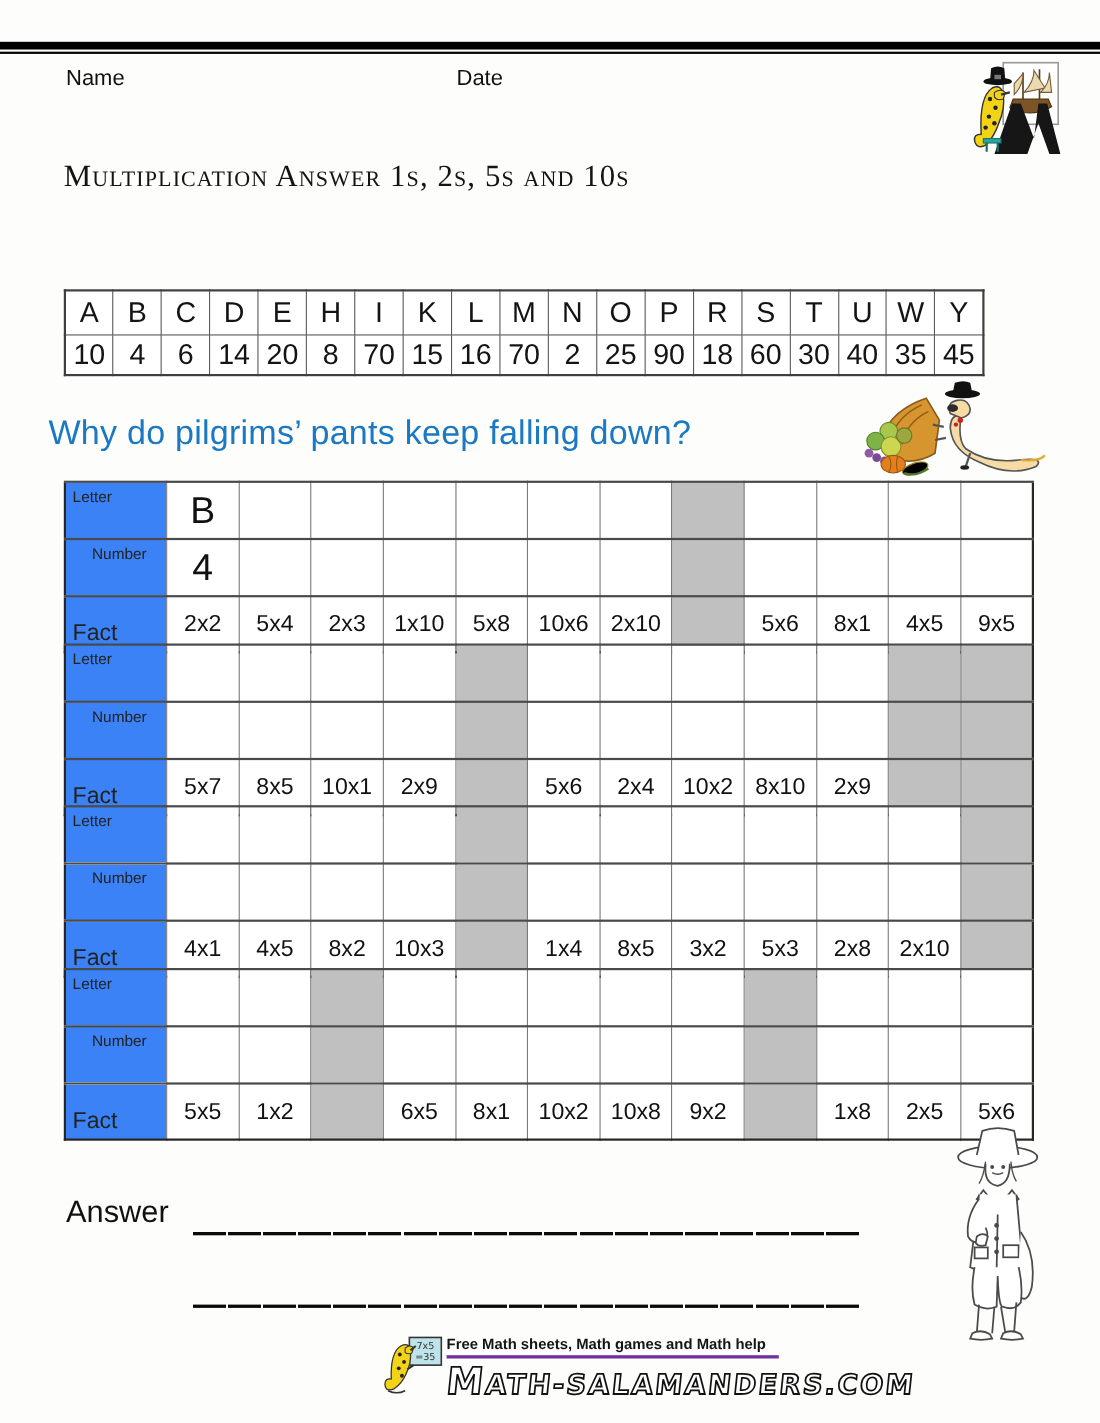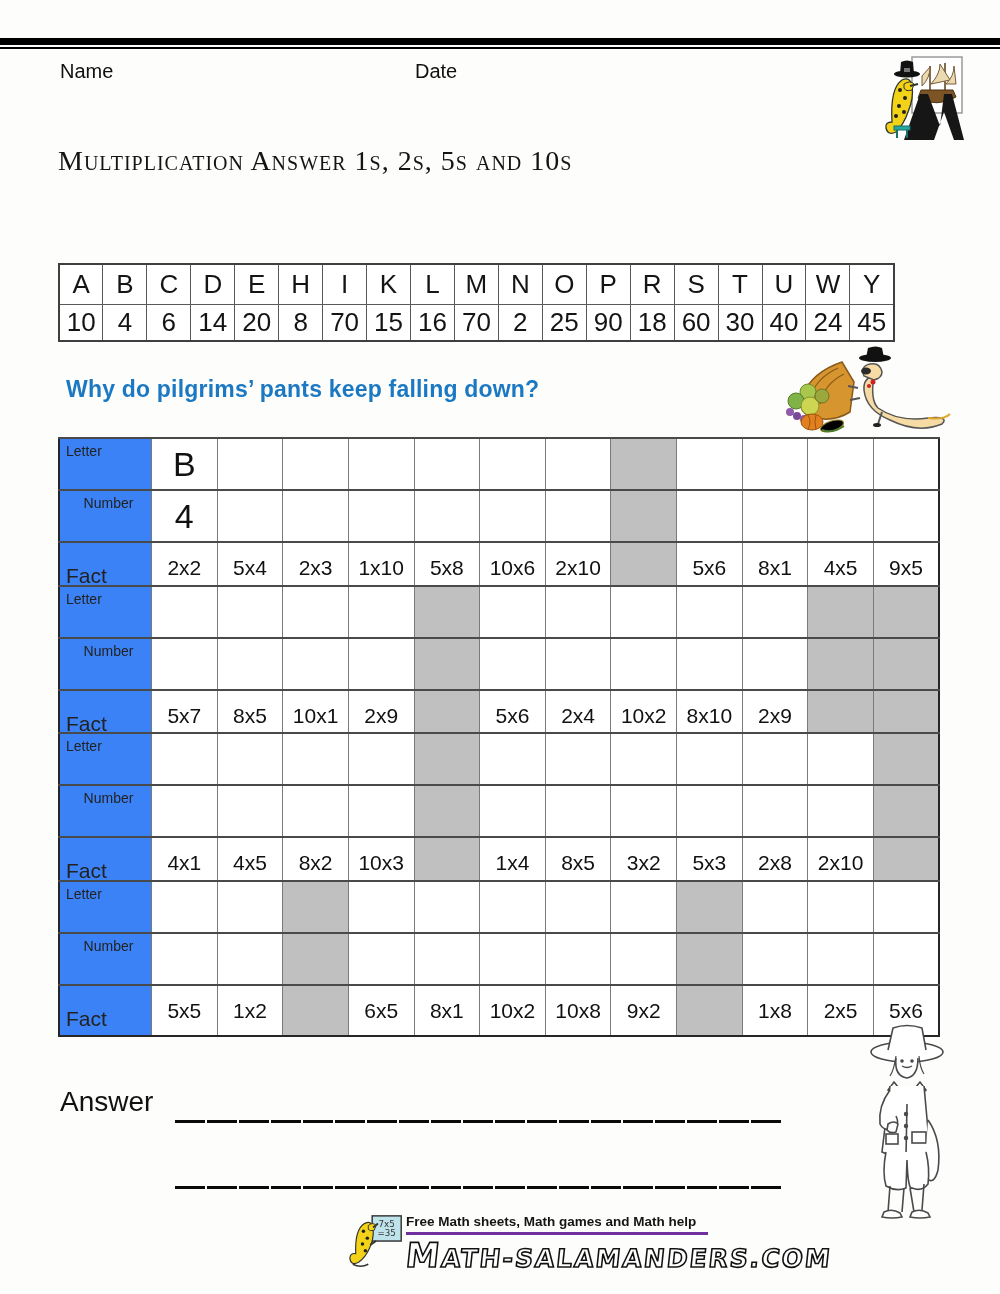--- a/index.html
+++ b/index.html
@@ -50,22 +50,22 @@
     border:2px solid #3f3f3f;
   }
   .code-table td{
     border:1px solid #595959;text-align:center;vertical-align:middle;
     font-size:26px;color:#141414;background:#fff;
   }
   .code-table .code-letter-row td{height:37px;}
   .code-table .code-value-row td{height:33px;}
 
   .question{
-    position:absolute;left:66px;top:376px;width:740px;
-    font-size:23px;font-weight:bold;color:#1b78c2;margin:0;letter-spacing:.2px;
+    position:absolute;left:44px;top:376px;width:740px;
+    font-size:31px;font-weight:normal;color:#1b78c2;margin:0;letter-spacing:.2px;
   }
   .turkey{position:absolute;left:778px;top:346px;width:186px;height:90px;}
 
   
   .grid{
     position:absolute;left:58px;width:882px;table-layout:fixed;
     border:2px solid #262626;
   }
   .grid td{
     border:1px solid #7a7a7a;background:#fff;vertical-align:middle;text-align:center;
@@ -184,21 +184,21 @@
           <td>15</td>
           <td>16</td>
           <td>70</td>
           <td>2</td>
           <td>25</td>
           <td>90</td>
           <td>18</td>
           <td>60</td>
           <td>30</td>
           <td>40</td>
-          <td>24</td>
+          <td>35</td>
           <td>45</td>
         </tr>
     </tbody>
   </table>
 
   <h3 class="question">Why do pilgrims’ pants keep falling down?</h3>
 
   <svg class="turkey" viewBox="0 0 186 90">
     <path d="M64,16 Q34,26 24,50 Q18,68 38,72 Q56,76 72,66 L76,36 Z" fill="#d6952f" stroke="#8a5a1a" stroke-width="1.5"></path>
     <path d="M60,22 Q38,32 32,52" fill="none" stroke="#8a5a1a" stroke-width="1.2"></path>

